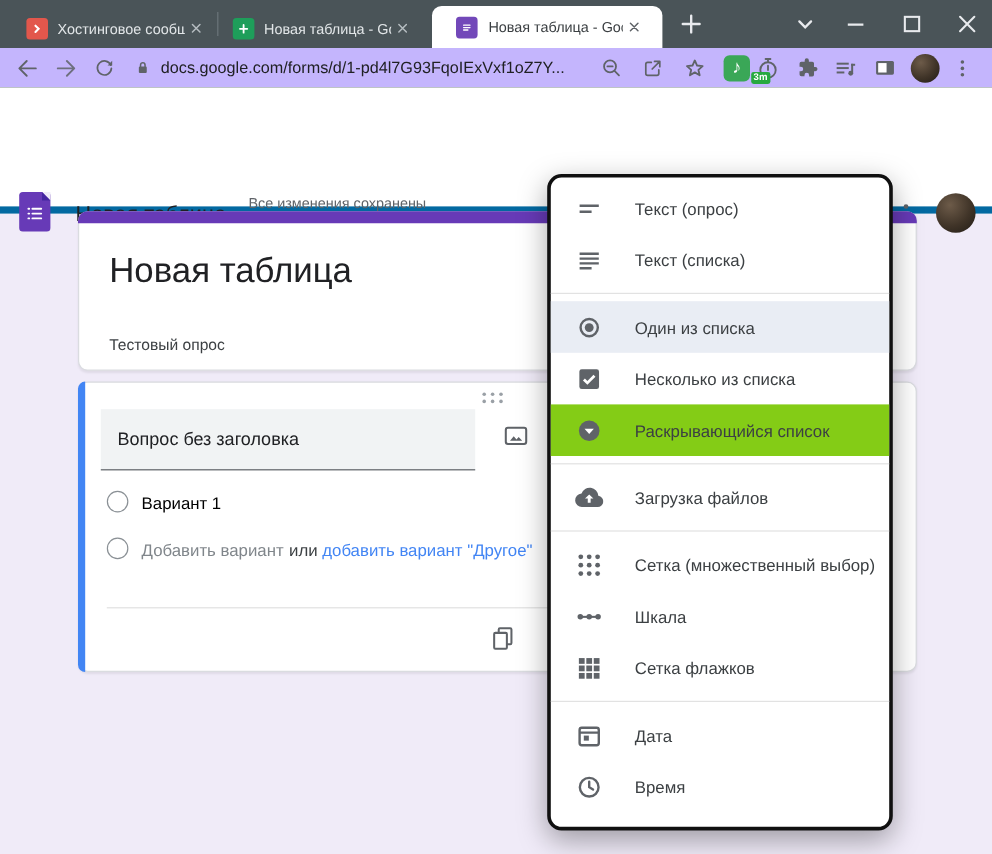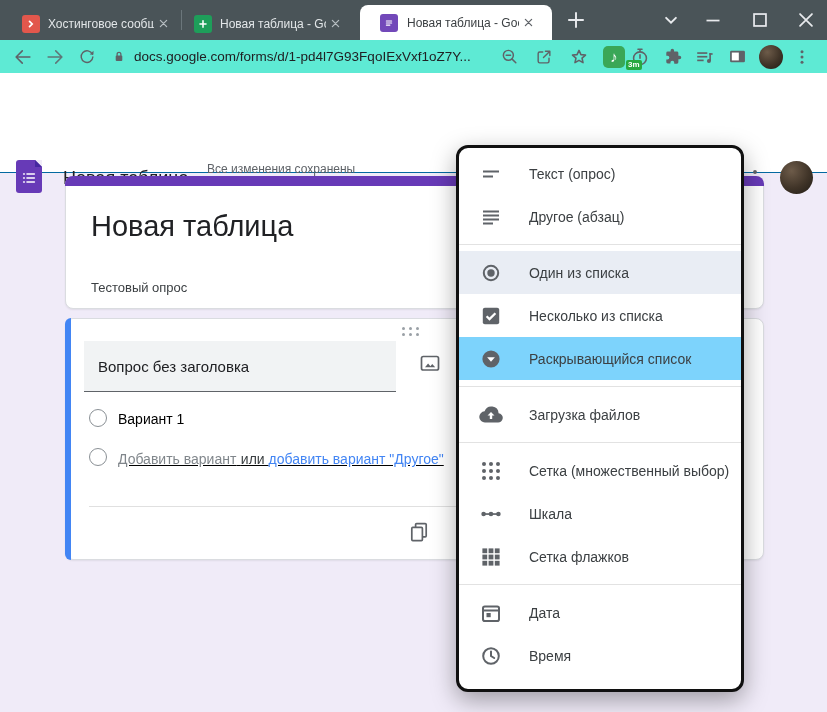--- a/index.html
+++ b/index.html
@@ -9,28 +9,28 @@
   svg{display:block;}
   .ic{stroke:#5f6368;stroke-width:1.7;fill:none;stroke-linecap:round;stroke-linejoin:round;}
   
   #tabbar{left:0;top:0;width:827px;height:40px;background:#4a5458;}
   .tab{top:7px;height:33px;display:flex;align-items:center;}
   .tab-title{font-size:12px;color:#e2e6e8;white-space:nowrap;overflow:hidden;}
   .tab.active{background:#fff;border-radius:8px 8px 0 0;top:5px;height:35px;}
   .tab.active .tab-title{color:#3c4043;}
   .favicon{width:18px;height:18px;border-radius:3px;display:flex;align-items:center;justify-content:center;}
   .tabsep{width:1px;height:20px;background:#6b767b;top:10px;}
-  #addressbar{left:0;top:40px;width:827px;height:33px;background:#5eead4;border-bottom:3px solid #4d7c0f;
+  #addressbar{left:0;top:40px;width:827px;height:33px;background:#c4b5fd;border-bottom:3px solid #4d7c0f;
               display:flex;align-items:center;}
   .url-text{font-size:13.5px;color:#202124;}
   .badge3m{position:absolute;left:-3px;bottom:-2px;background:#27a93f;color:#fff;font-size:8px;
            font-weight:bold;padding:0 2px;border-radius:2px;line-height:10px;}
   .avatar{border-radius:50%;background:radial-gradient(circle at 35% 30%,#6d5b49,#403428 55%,#201b15);}
   
-  #appheader{left:0;top:73px;width:827px;height:99px;background:#fff;border-bottom:1px solid #0369a1;}
+  #appheader{left:0;top:73px;width:827px;height:99px;background:#fff;border-bottom:6px solid #0369a1;}
   .doc-title{font-size:18px;color:#202124;}
   .saved{font-size:12px;color:#5f6368;line-height:15px;}
   .navtab{font-size:14px;color:#5f6368;}
   .navtab.active{color:#673ab7;font-weight:bold;}
   
   .card{background:#fff;border:1px solid #dadce0;border-radius:8px;box-shadow:0 1px 2px rgba(0,0,0,.07);}
   .form-title{font-size:29px;color:#202124;}
   .form-desc{font-size:13px;color:#3c4043;}
   .q-input{background:#f1f3f4;border-bottom:1px solid #5f6368;font-size:15px;color:#202124;
            display:flex;align-items:center;padding-left:14px;}
@@ -44,21 +44,21 @@
   
   #footerbar{left:8px;top:661px;width:819px;height:51px;background:#fff;border-radius:8px 0 0 0;
              box-shadow:0 1px 4px rgba(0,0,0,.25);}
   .tt{font-size:19px;color:#5f6368;font-weight:500;}
   
   #typemenu{left:456px;top:145px;width:282px;background:#fff;border:3px solid #101010;border-radius:12px;
             box-shadow:0 8px 24px rgba(0,0,0,.35);padding:4px 0 12px 0;z-index:50;}
   .m-item{height:43px;display:flex;align-items:center;padding-left:20px;gap:26px;}
   .m-item span{font-size:14px;color:#3c4043;}
   .m-item.selected{background:#e9edf4;}
-  .m-item.hovered{background:#7dd3fc;}
+  .m-item.hovered{background:#84cc16;}
   .m-div{height:1px;background:#e2e2e2;margin:6px 0;}
 </style>
 </head>
 <body>
 
 <div id="stage">
 
   <svg width="0" height="0" style="position:absolute">
     <defs>
       <symbol id="i-short-text" viewBox="0 0 24 24">
@@ -432,21 +432,21 @@
     <div class="abs" style="left:352px;top:32px;">
         <svg width="24" height="24">
           <use href="#i-image"></use>
         </svg>
       </div>
 
     <div class="abs radio" style="left:23px;top:90px;"></div>
     <div class="abs opt-label" style="left:52px;top:92px;">Вариант 1</div>
 
     <div class="abs radio" style="left:23px;top:129px;"></div>
-    <div class="abs" style="left:52px;top:131px;white-space:nowrap;text-decoration:underline;">
+    <div class="abs" style="left:52px;top:131px;white-space:nowrap;">
       <span class="opt-grey">Добавить вариант</span>
       <span class="opt-or"> или </span>
       <span class="opt-link">добавить вариант "Другое"</span>
     </div>
 
     <div class="abs" style="left:23px;top:187px;width:650px;height:1px;background:#e0e0e0;"></div>
     <div class="abs" style="left:341px;top:200px;">
         <svg width="24" height="24">
           <use href="#i-copy"></use>
         </svg>
@@ -458,21 +458,21 @@
     <div class="m-item">
       <svg width="24" height="24">
           <use href="#i-short-text"></use>
         </svg>
       <span>Текст (опрос)</span>
     </div>
     <div class="m-item">
       <svg width="24" height="24">
           <use href="#i-para-text"></use>
         </svg>
-      <span>Другое (абзац)</span>
+      <span>Текст (списка)</span>
     </div>
     <div class="m-div"></div>
     <div class="m-item selected">
       <svg width="24" height="24">
           <use href="#i-radio-checked"></use>
         </svg>
       <span>Один из списка</span>
     </div>
     <div class="m-item">
       <svg width="24" height="24">

